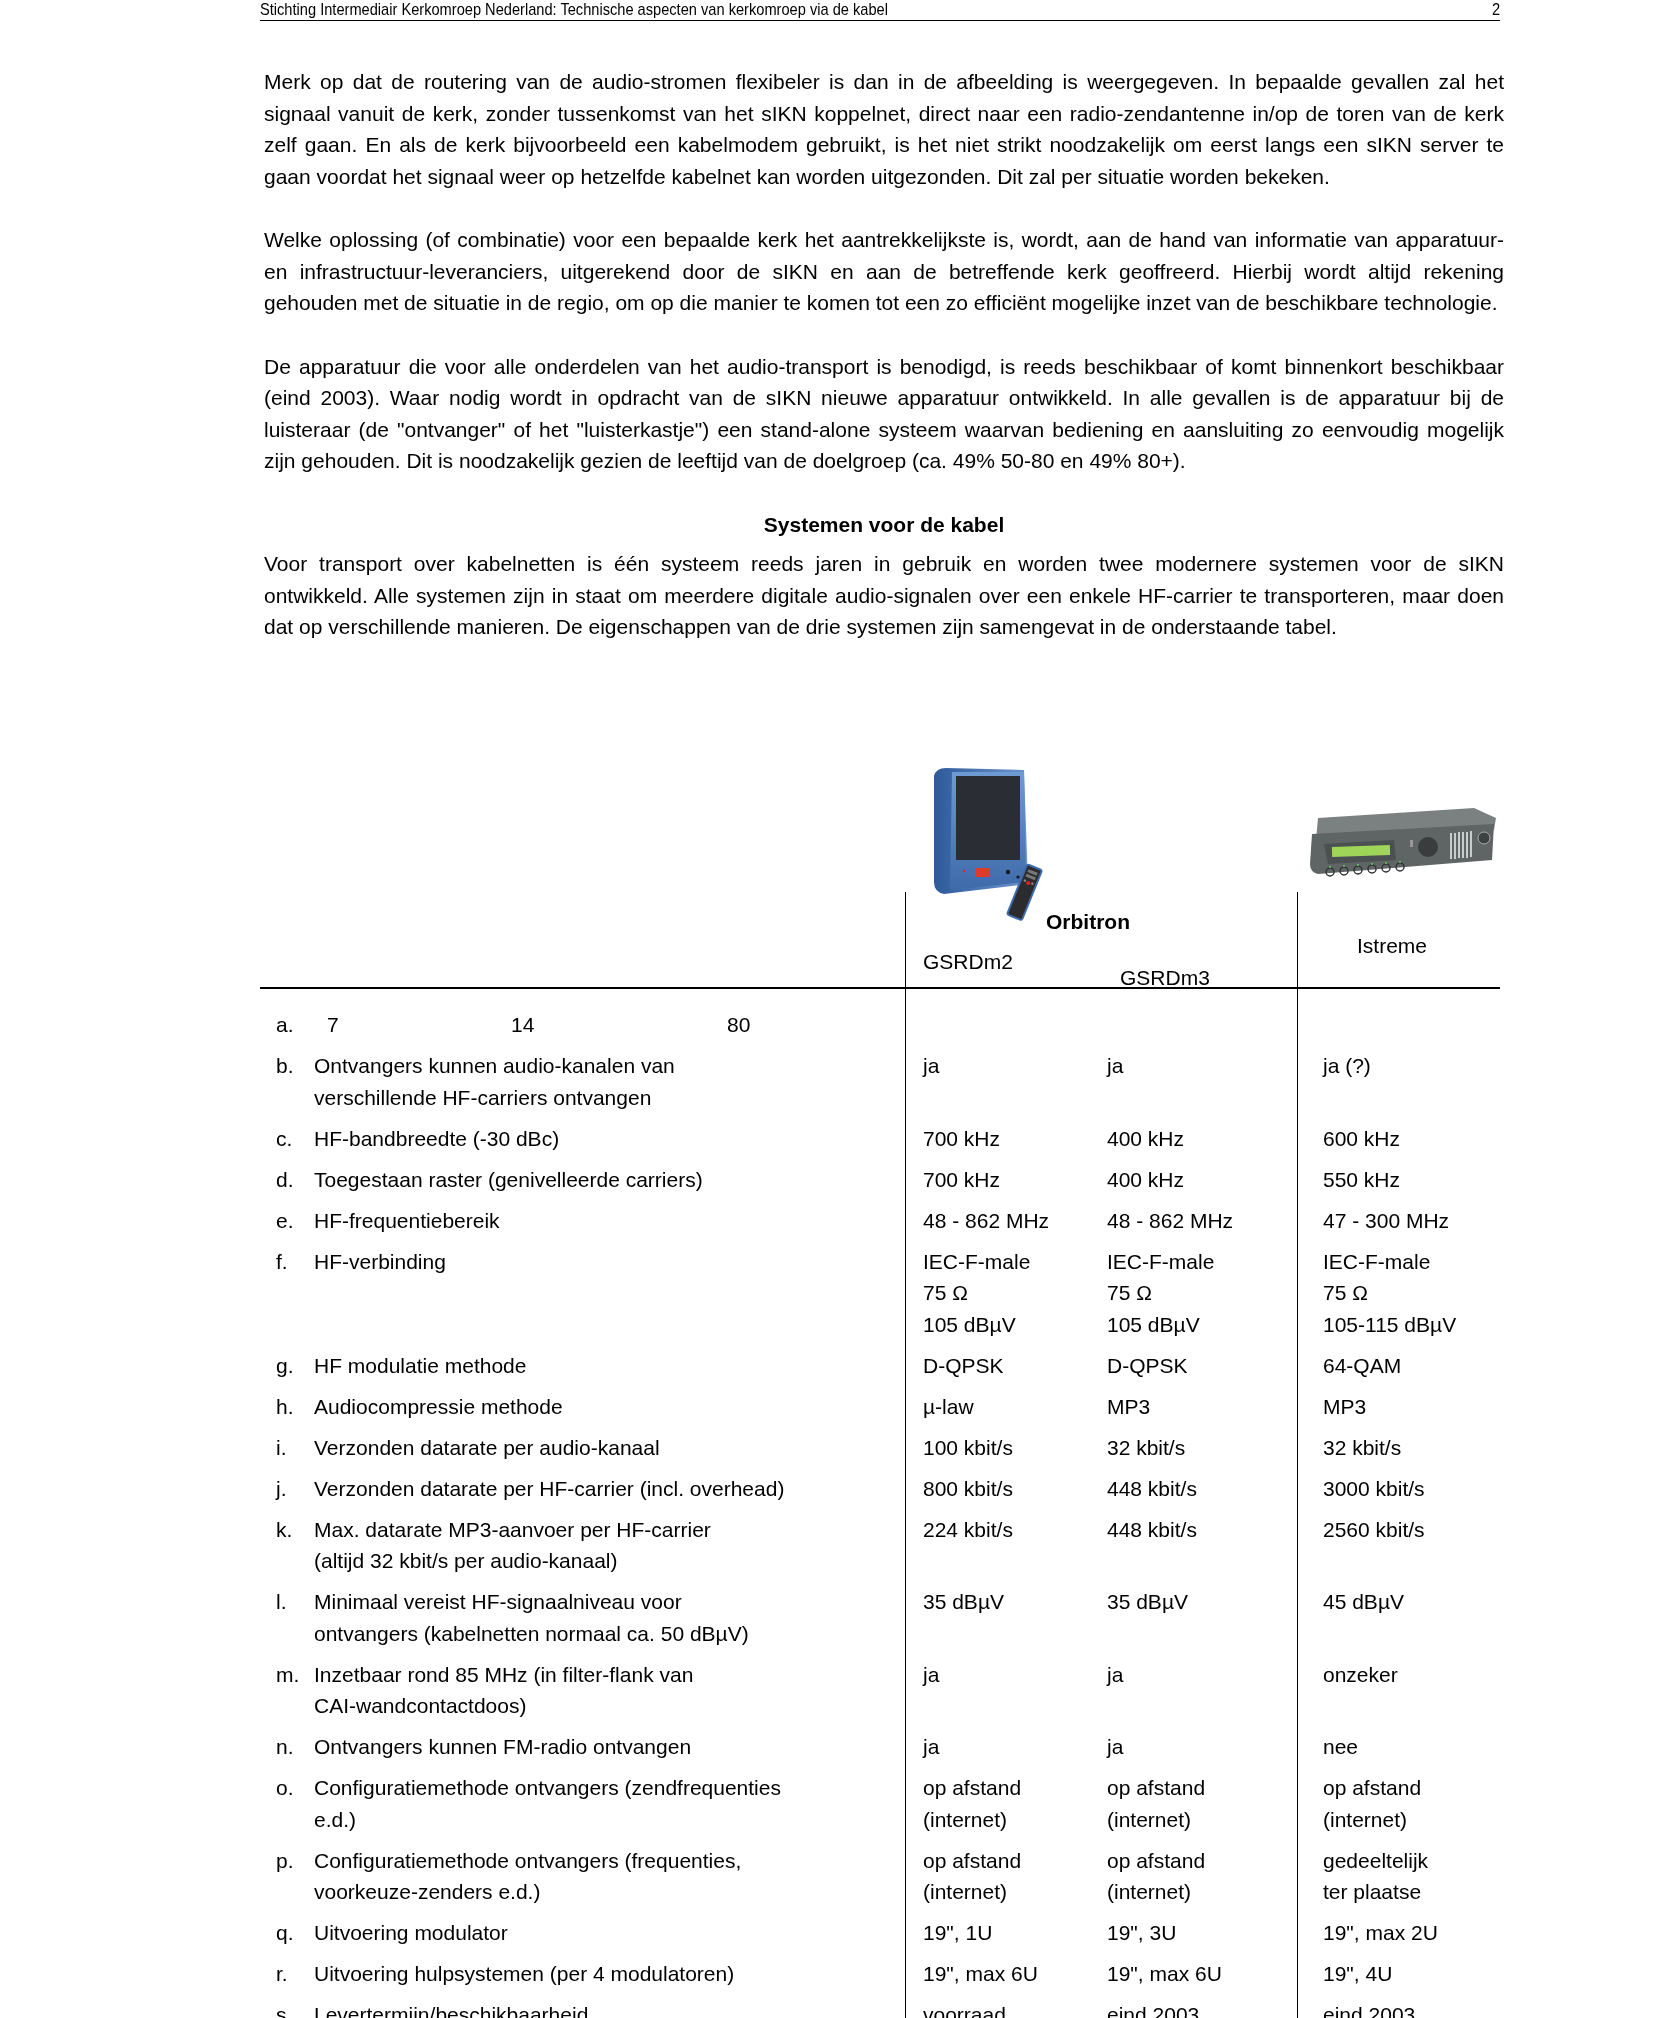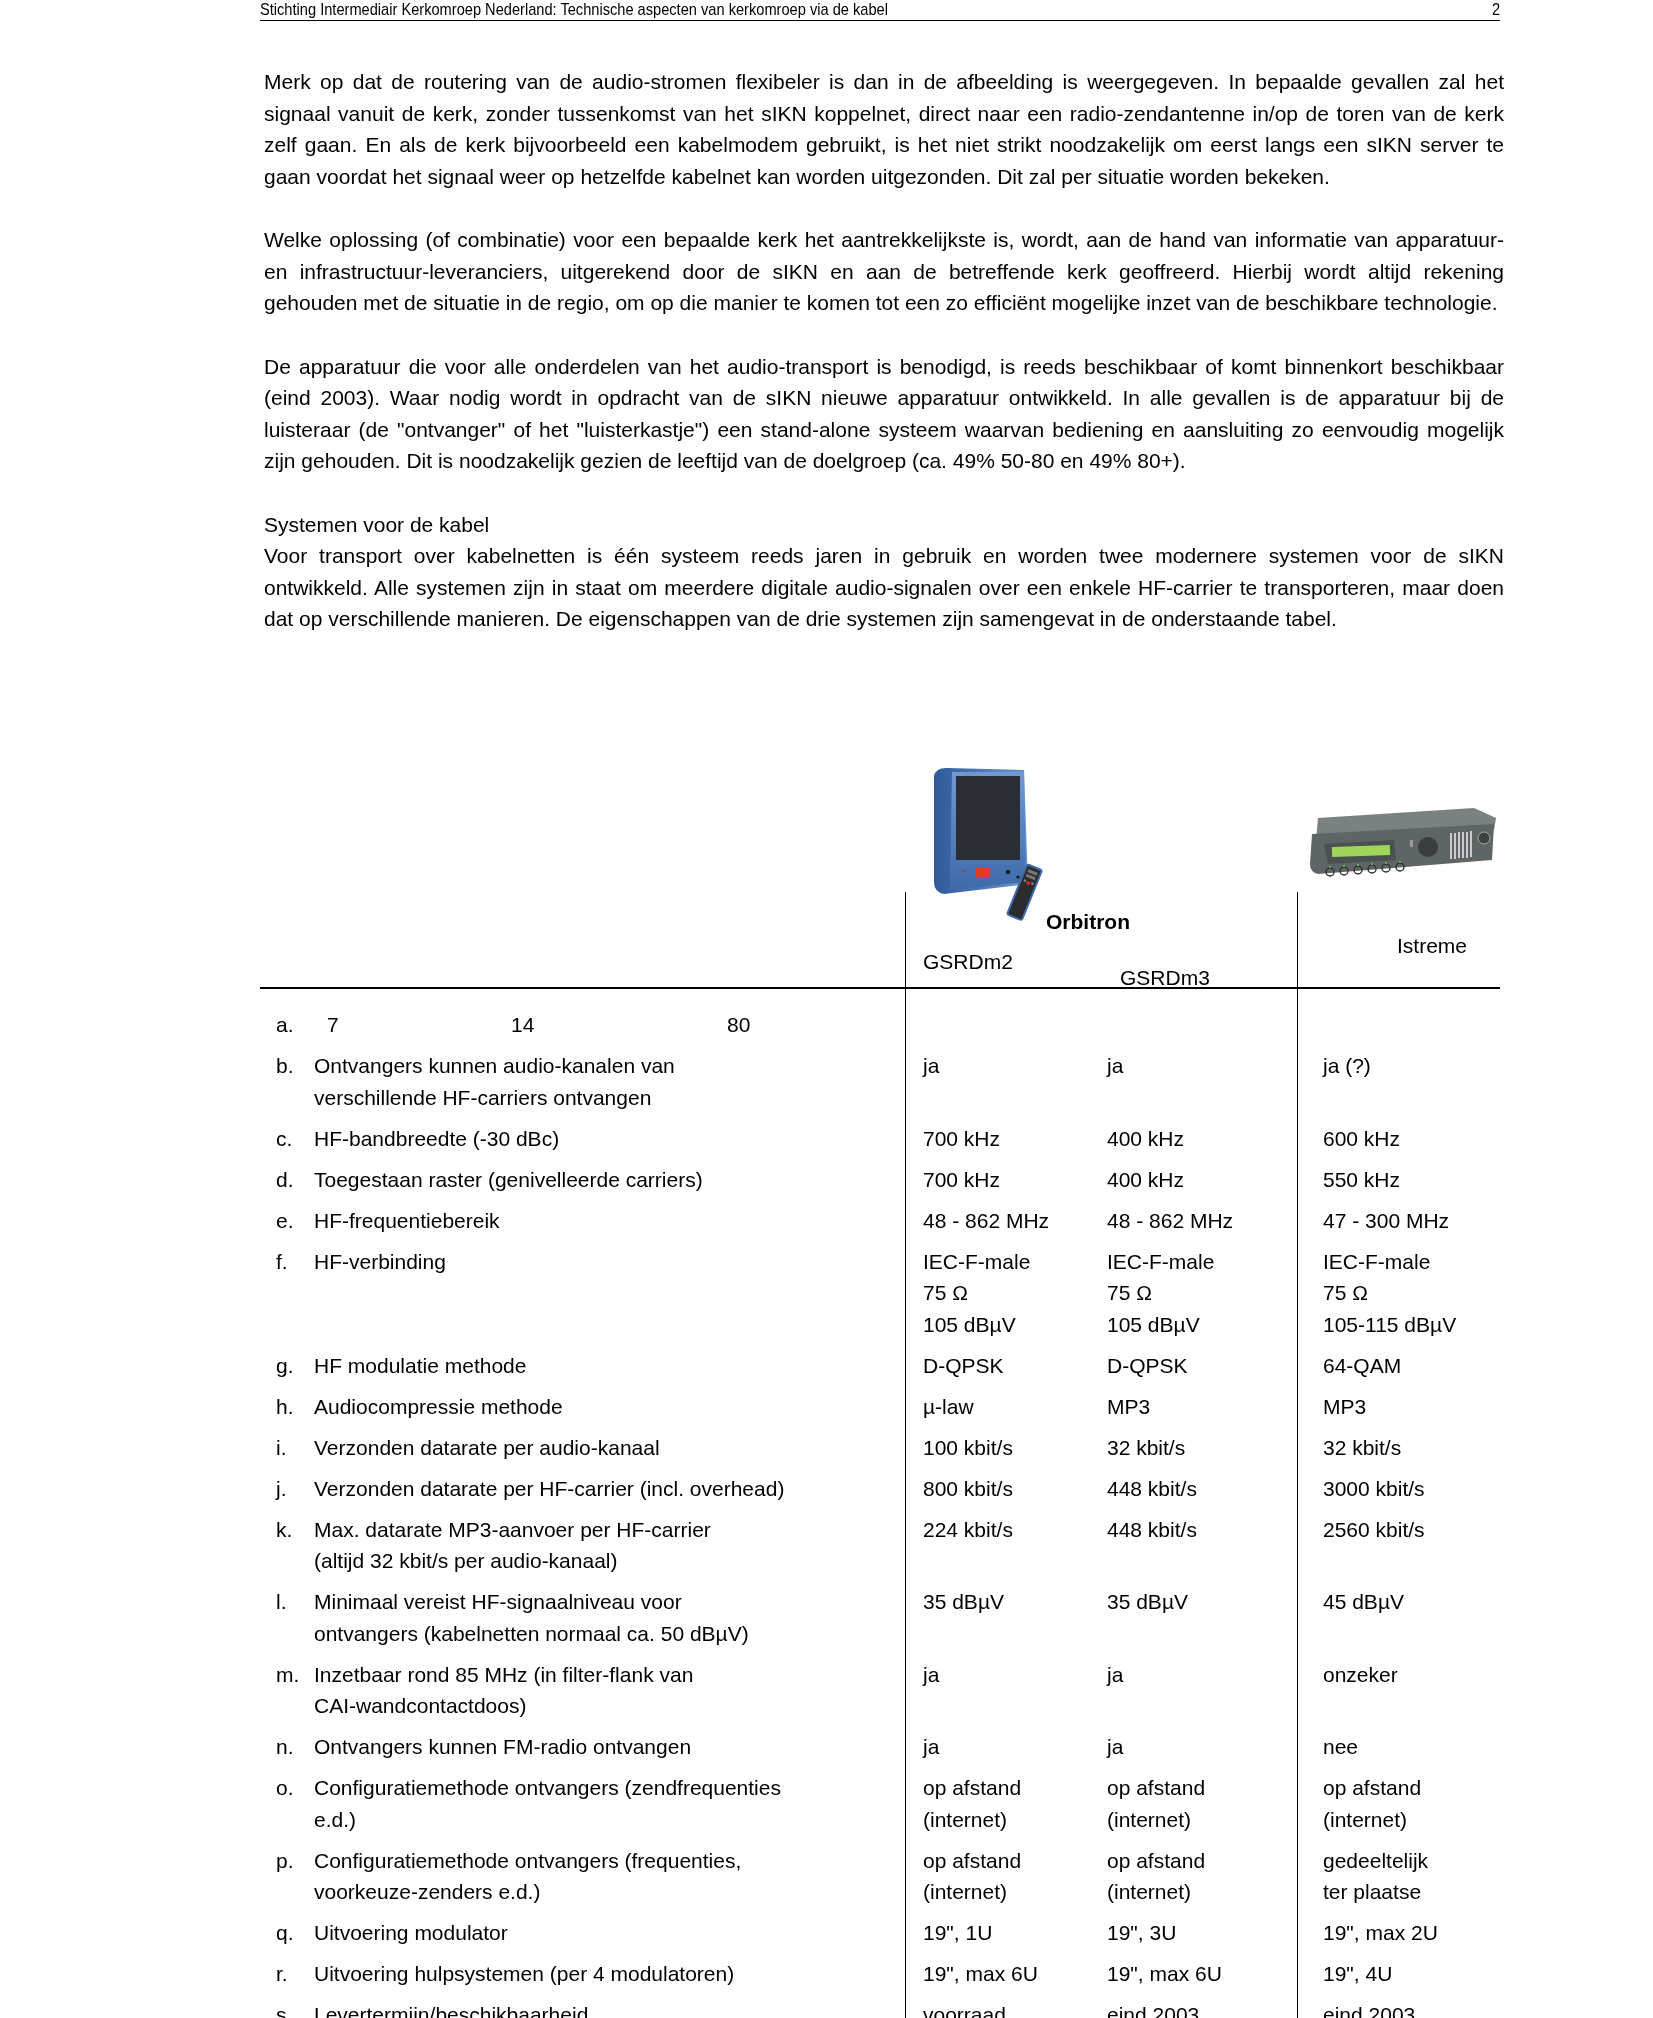--- a/index.html
+++ b/index.html
@@ -15,41 +15,41 @@
     display: flex; justify-content: space-between;
     transform: scaleX(0.86); transform-origin: left top;
     width: 1442px;
   }
   .content {
     position: absolute; left: 264px; top: 66px; width: 1240px;
     font-size: 21px; line-height: 31.5px;
   }
   .content p { margin: 0 0 32px 0; text-align: justify; }
   .content p.last-para { margin-bottom: 12px; }
-  .section-title { font-weight: normal; margin: 0; }
+  .section-title { font-weight: bold; margin: 8px; text-align: center; }
 
   
   .product-img-orbitron {
     position: absolute; left: 926px; top: 764px; width: 140px; height: 160px;
   }
   .product-img-istreme {
     position: absolute; left: 1304px; top: 800px; width: 196px; height: 82px;
   }
 
   
   .spec-table {
     position: absolute; left: 260px; top: 892px; width: 1240px;
     font-size: 21px; line-height: 31.5px;
   }
   .vline { position: absolute; width: 1.3px; background: #000; }
   .hline-header { position: absolute; left: 0; top: 95px; width: 1240px; height: 1.5px; background: #000; }
   .th-orbitron { position: absolute; left: 796px; top: 14px; }
   .th-gsrdm2 { position: absolute; left: 663px; top: 54px; }
   .th-gsrdm3 { position: absolute; left: 860px; top: 62px; margin-top: 8px; }
-  .th-istreme { position: absolute; left: 1097px; top: 38px; margin-left: 40px; }
+  .th-istreme { position: absolute; left: 1097px; top: 38px; }
   .rows { position: absolute; left: 0; top: 117px; width: 1240px; }
   .row { display: flex; position: relative; padding-bottom: 9.5px; }
   .c-letter { width: 54px; padding-left: 16px; box-sizing: border-box; }
   .c-label { width: 596px; white-space: pre-line; }
   .c-v1 { width: 197px; padding-left: 13px; box-sizing: border-box; white-space: pre-line; }
   .c-v2 { width: 197px; padding-left: 0; box-sizing: border-box; white-space: pre-line; }
   .c-v3 { width: 196px; padding-left: 19px; box-sizing: border-box; white-space: pre-line; }
 </style>
 </head>
 <body>

